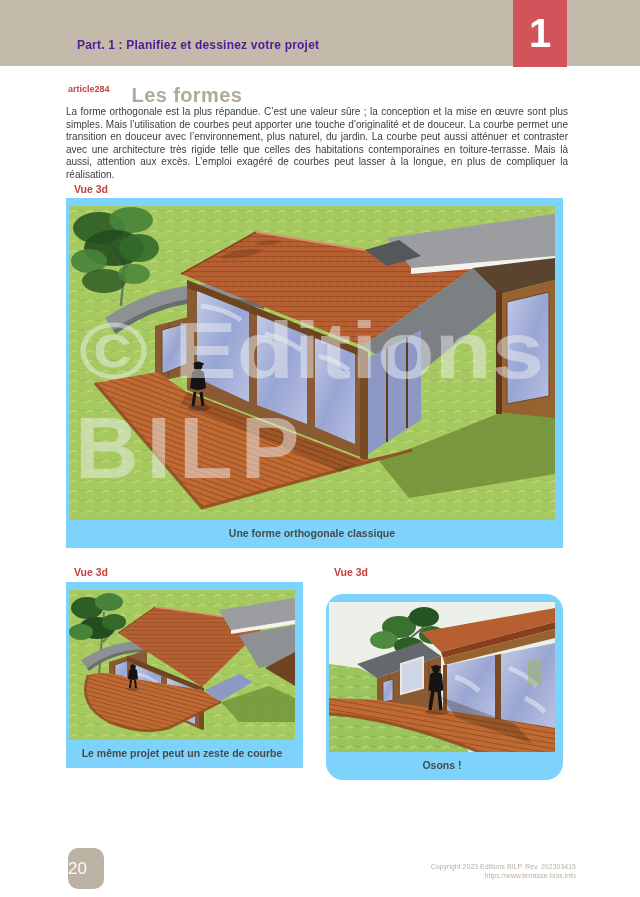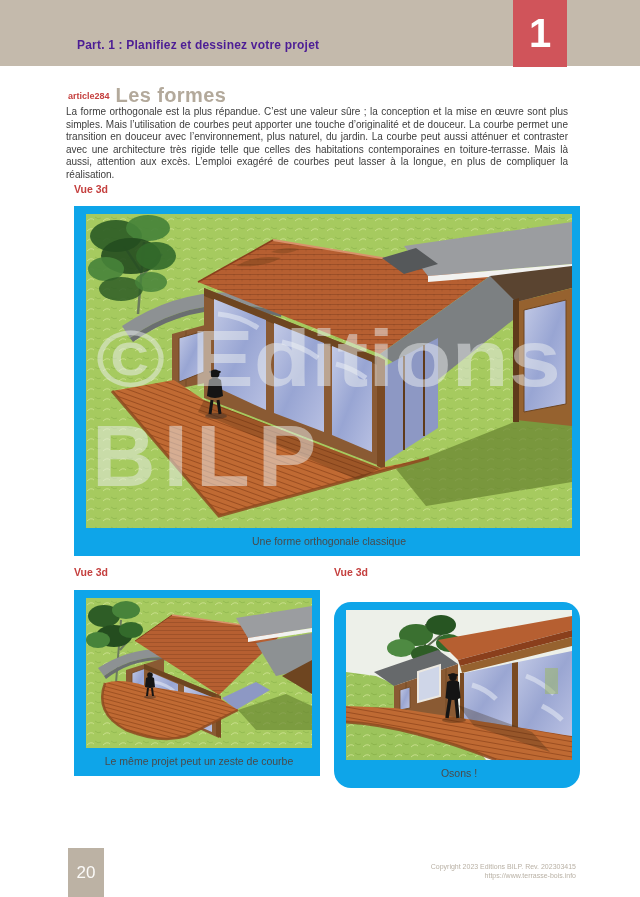--- a/index.html
+++ b/index.html
@@ -16,46 +16,46 @@
   }
   .chapter-box {
     position:absolute; left:513px; top:0; width:54px; height:67px;
     background:#d0545a; color:#ffffff;
     display:flex; align-items:center; justify-content:center;
     font-size:40px; font-weight:bold;
   }
   
   .article-heading {
     position:absolute; left:68px; top:84px;
-    display:flex; align-items:center; gap:6px;
+    display:flex; align-items:flex-start; gap:22px;
   }
   .article-id { color:#c5403f; font-weight:bold; font-size:9px; }
   .article-title { margin:0; color:#b3a99b; font-weight:bold; font-size:20px; letter-spacing:.4px; }
   .body-text {
     position:absolute; left:66px; top:106px; width:502px; margin:0;
     font-size:10px; line-height:12.6px; color:#3c3c3c; text-align:justify;
   }
   .fig-label { position:absolute; font-size:10.5px; font-weight:bold; color:#c5403f;margin-left:8px; }
   #lbl1 { left:66px; top:183px; }
   #lbl2 { left:66px; top:566px; }
   #lbl3 { left:326px; top:566px; }
-  .figure { position:absolute; margin:8px; background:#0ea5e9; padding:8px 8px 0 12px; }
+  .figure { position:absolute; margin:0; background:#7dd3fc; padding:8px 8px 0 3px; }
   .figure svg { display:block; }
   .figure figcaption {
     height:28px; line-height:27px; text-align:center;
-    font-weight:normal; font-size:10.5px; color:#4a4a4a;
+    font-weight:bold; font-size:10.5px; color:#4a4a4a;
   }
   #fig1 { left:66px; top:198px; }
   #fig2 { left:66px; top:582px; }
   #fig3 { left:326px; top:594px;border-radius:17px; }
   
   .page-number-box {
-    position:absolute; left:68px; top:848px; width:36px; height:49px;
+    position:absolute; left:68px; top:848px; width:36px; height:41px;
     background:#bcb2a4; color:#fbfaf8;
-    display:flex; align-items:center; justify-content:center; font-size:17px;
+    display:flex; align-items:center; font-size:17px;border-radius:10px;
   }
   .copyright {
     position:absolute; right:64px; top:862px; text-align:right;
     font-size:7px; line-height:9px; color:#b9b1a5;
   }
 </style>
 </head>
 <body>
 
 <div class="page">

